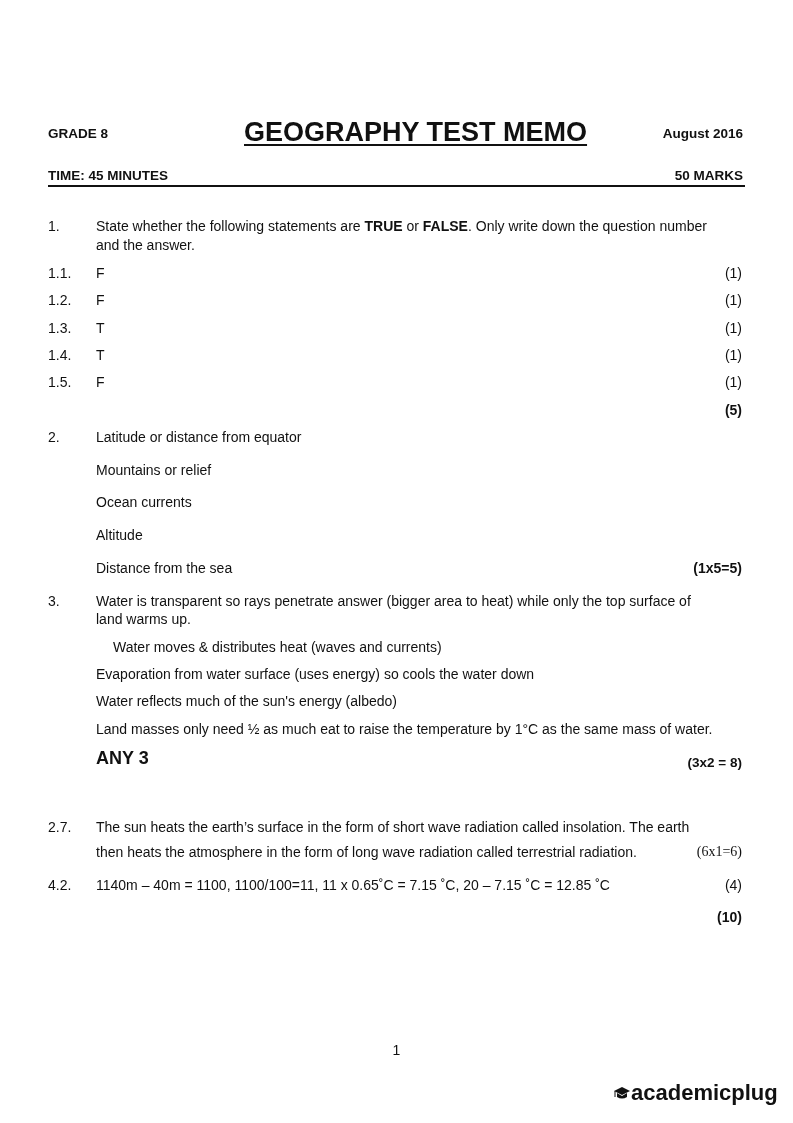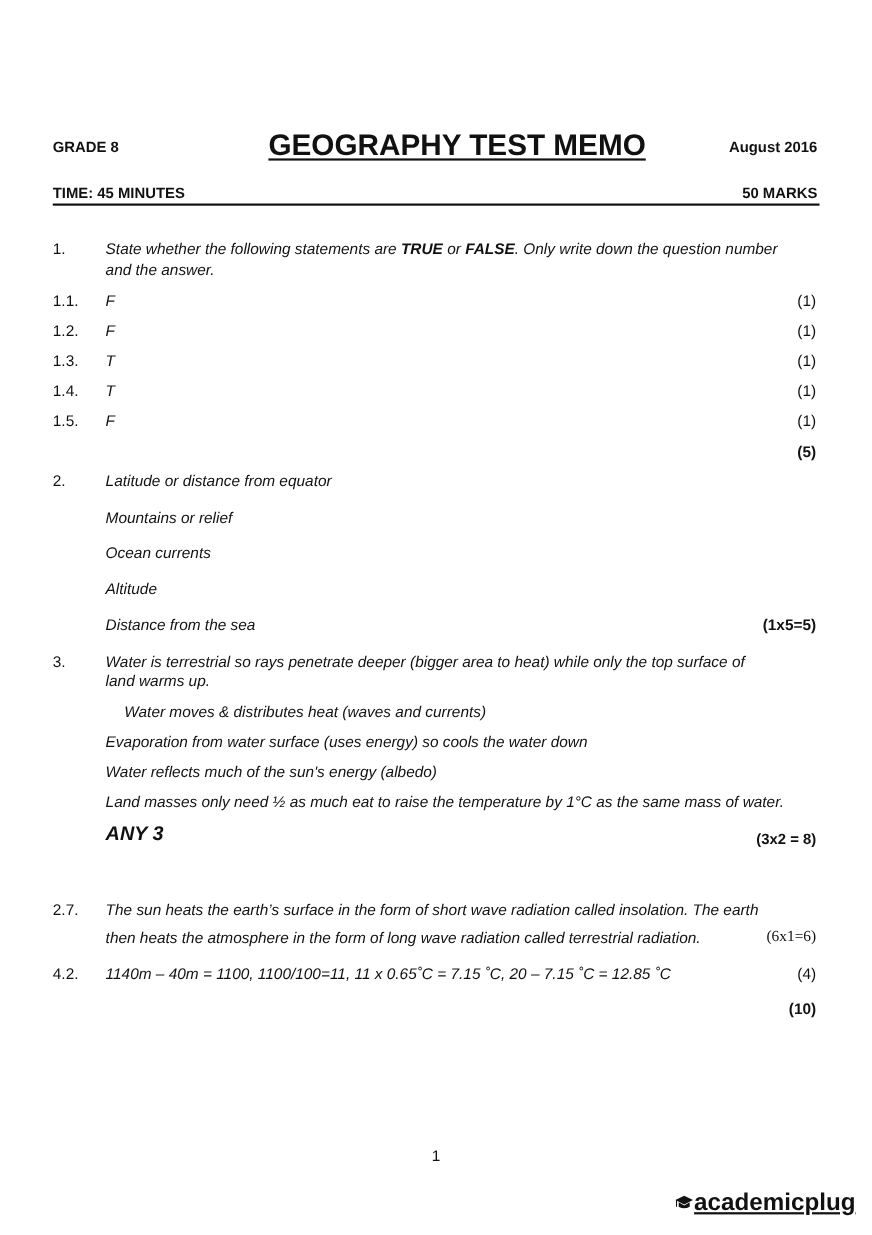--- a/index.html
+++ b/index.html
@@ -3,26 +3,26 @@
 <meta charset="utf-8">
 <style>
   html, body { margin:0; padding:0; background:#ffffff; }
   body { width:793px; height:1123px; position:relative; overflow:hidden;
          font-family:"Liberation Sans", sans-serif; color:#111; font-size:14px; }
   .abs { position:absolute; }
   .hdr-small { font-weight:bold; font-size:13.5px; }
   .title { font-weight:bold; font-size:27px; text-decoration:underline; text-underline-offset:3px; }
   .rule { position:absolute; left:48px; width:697px; height:2px; background:#111; top:185px; }
   .num { position:absolute; left:48px; }
-  .txt { position:absolute; left:96px;font-style:italic; }
+  .txt { position:absolute; left:96px; }
   .mark { position:absolute; right:51px; text-align:right; }
   .b { font-weight:bold; }
   .anyl { font-weight:bold; font-size:18px; }
   .pg { position:absolute; left:0; width:793px; text-align:center; top:1042px; font-size:14px; }
-  .logo { position:absolute; left:614px; top:1080px; font-size:22px; font-weight:bold; letter-spacing:0px; display:flex; align-items:center;text-decoration:underline; }
+  .logo { position:absolute; left:614px; top:1080px; font-size:22px; font-weight:bold; letter-spacing:0px; display:flex; align-items:center; }
   .cap { width:16px; height:14px; margin-right:1px; }
 </style>
 </head>
 <body>
 
 <div class="abs hdr-small" style="left:48px; top:126px;">GRADE 8</div>
 <div class="abs title" style="left:244px; top:117px;">GEOGRAPHY TEST MEMO</div>
 <div class="abs hdr-small" style="right:50px; top:126px;">August 2016</div>
 <div class="abs hdr-small" style="left:48px; top:168px;">TIME: 45 MINUTES</div>
 <div class="abs hdr-small" style="right:50px; top:168px;">50 MARKS</div>
@@ -58,21 +58,21 @@
 
 <div class="num" style="top:429px;">2.</div>
 <div class="txt" style="top:429px;">Latitude or distance from equator</div>
 <div class="txt" style="top:462px;">Mountains or relief</div>
 <div class="txt" style="top:494px;">Ocean currents</div>
 <div class="txt" style="top:527px;">Altitude</div>
 <div class="txt" style="top:560px;">Distance from the sea</div>
 <div class="mark b" style="top:560px;">(1x5=5)</div>
 
 <div class="num" style="top:593px;">3.</div>
-<div class="txt" style="top:593px;">Water is terrestrial so rays penetrate deeper (bigger area to heat) while only the top surface of</div>
+<div class="txt" style="top:593px;">Water is transparent so rays penetrate answer (bigger area to heat) while only the top surface of</div>
 <div class="txt" style="top:611px;">land warms up.</div>
 <div class="txt" style="top:639px;margin-left:17px;">Water moves &amp; distributes heat (waves and currents)</div>
 <div class="txt" style="top:666px;">Evaporation from water surface (uses energy) so cools the water down</div>
 <div class="txt" style="top:693px;">Water reflects much of the sun's energy (albedo)</div>
 <div class="txt" style="top:721px;">Land masses only need ½ as much eat to raise the temperature by 1°C as the same mass of water.</div>
 <div class="txt anyl" style="top:748px;">ANY 3</div>
 <div class="mark b" style="top:755px; font-size:13.5px;">(3x2 = 8)</div>
 
 <div class="num" style="top:819px;">2.7.</div>
 <div class="txt" style="top:819px;">The sun heats the earth’s surface in the form of short wave radiation called insolation. The earth</div>

